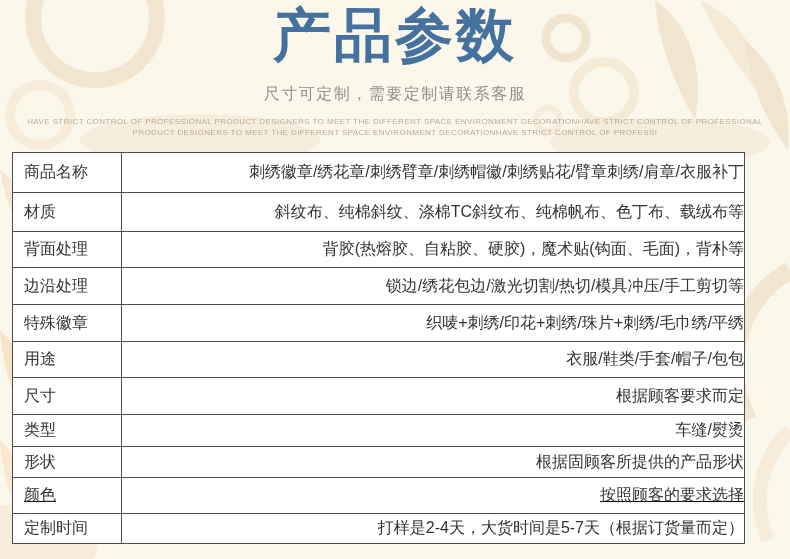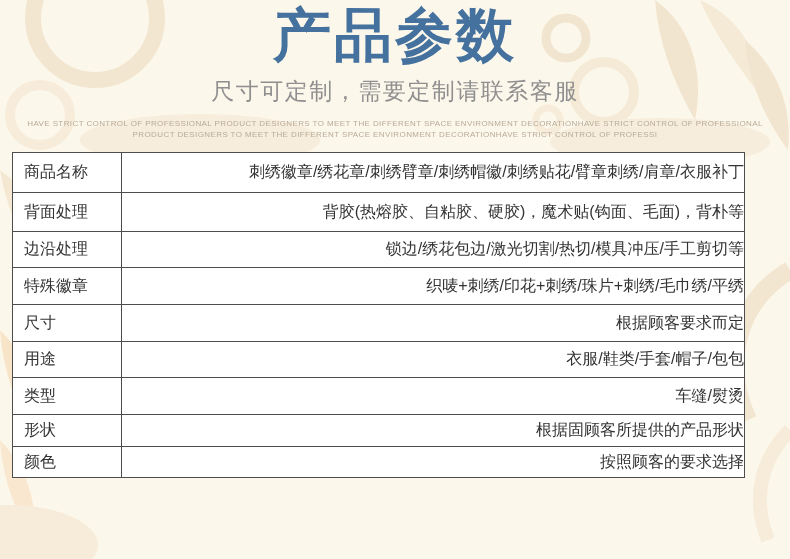--- a/index.html
+++ b/index.html
@@ -28,22 +28,22 @@
   }
   .page-title{
     margin-top:4px;
     font-size:58px;
     line-height:62px;
     font-weight:700;
     letter-spacing:3px;
     color:var(--title-blue);
   }
   .page-subtitle{
-    margin-top:10px;
-    font-size:23px;
+    margin-top:18px;
+    font-size:16px;
     letter-spacing:1.5px;
     color:var(--subtitle-gray);
   }
   .tagline{
     margin-top:11px;
     font-size:8px;
     line-height:11px;
     letter-spacing:.4px;
     color:var(--tagline-tan);
     text-align:center;
@@ -69,21 +69,21 @@
   .param-table td{padding-left:14px;text-align:right;}
   .param-table tr:nth-child(1){height:40px;}
   .param-table tr:nth-child(2){height:39px;}
   .param-table tr:nth-child(3){height:36px;}
   .param-table tr:nth-child(4){height:37px;}
   .param-table tr:nth-child(5){height:37px;border-radius:11px;}
   .param-table tr:nth-child(6){height:36px;}
   .param-table tr:nth-child(7){height:37px;}
   .param-table tr:nth-child(8){height:32px;}
   .param-table tr:nth-child(9){height:31px;}
-  .param-table tr:nth-child(10){height:36px;}
+  .param-table tr:nth-child(10){height:36px;text-decoration:underline;}
   .param-table tr:nth-child(11){height:30px;}
 </style>
 </head>
 <body>
 
 <div class="stage">
 
   <svg class="bg-svg" width="790" height="559" viewBox="0 0 790 559" aria-hidden="true">
     <g fill="none" stroke="#f3e6d0">
       <circle cx="95" cy="18" r="62" stroke-width="16"></circle>
@@ -125,47 +125,55 @@
     </div>
   </div>
 
   <table class="param-table">
     <tbody>
         <tr>
           <th>商品名称</th>
           <td>刺绣徽章/绣花章/刺绣臂章/刺绣帽徽/刺绣贴花/臂章刺绣/肩章/衣服补丁</td>
         </tr>
         <tr>
+          <th>材质</th>
+          <td>斜纹布、纯棉斜纹、涤棉TC斜纹布、纯棉帆布、色丁布、载绒布等</td>
+        </tr>
+        <tr>
           <th>背面处理</th>
           <td>背胶(热熔胶、自粘胶、硬胶)，魔术贴(钩面、毛面)，背朴等</td>
         </tr>
         <tr>
           <th>边沿处理</th>
           <td>锁边/绣花包边/激光切割/热切/模具冲压/手工剪切等</td>
         </tr>
         <tr>
           <th>特殊徽章</th>
           <td>织唛+刺绣/印花+刺绣/珠片+刺绣/毛巾绣/平绣</td>
         </tr>
         <tr>
+          <th>用途</th>
+          <td>衣服/鞋类/手套/帽子/包包</td>
+        </tr>
+        <tr>
           <th>尺寸</th>
           <td>根据顾客要求而定</td>
-        </tr>
-        <tr>
-          <th>用途</th>
-          <td>衣服/鞋类/手套/帽子/包包</td>
         </tr>
         <tr>
           <th>类型</th>
           <td>车缝/熨烫</td>
         </tr>
         <tr>
           <th>形状</th>
           <td>根据固顾客所提供的产品形状</td>
         </tr>
         <tr>
           <th>颜色</th>
           <td>按照顾客的要求选择</td>
         </tr>
+        <tr>
+          <th>定制时间</th>
+          <td>打样是2-4天，大货时间是5-7天（根据订货量而定）</td>
+        </tr>
       </tbody>
   </table>
 
 </div>
 
 </body></html>

